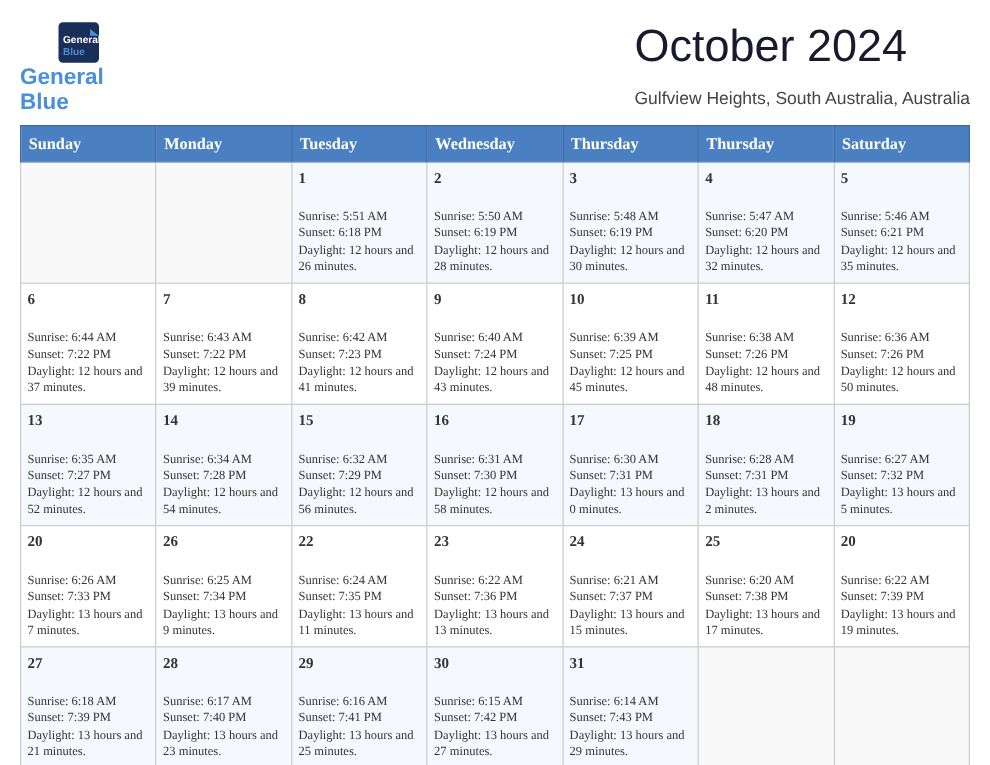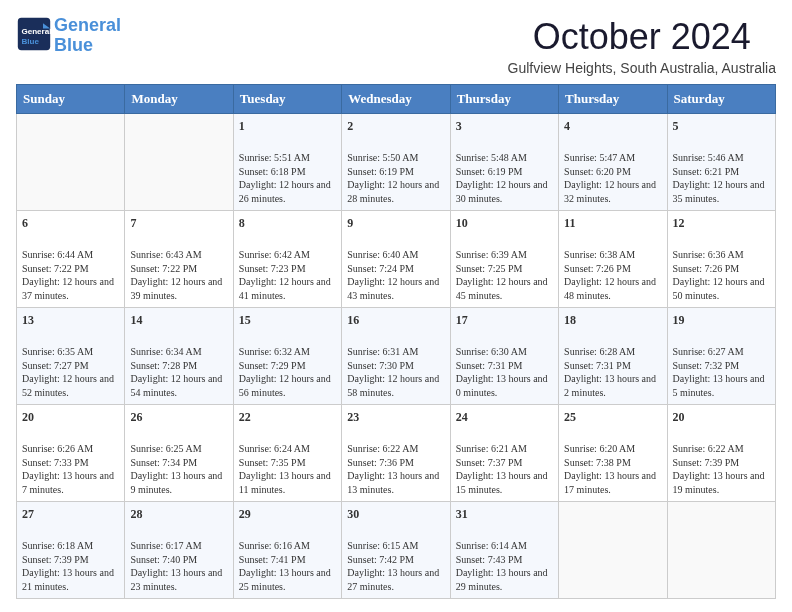--- a/index.html
+++ b/index.html
@@ -11,48 +11,49 @@
       padding: 16px;
     }
     .header-area {
       display: flex;
       align-items: flex-start;
       justify-content: space-between;
       margin-bottom: 8px;
     }
     .logo {
       display: flex;
-      align-items: flex-start;
+      align-items: flex-end;
+      flex-direction: column;
     }
     .logo-text {
       font-size: 18px;
       font-weight: bold;
       color: #1a1a2e;
       line-height: 1.1;
     }
     .logo-text span {
       color: #4a90d9;
     }
     .logo-icon {
       width: 36px;
       height: 36px;
       margin-right: 2px;
     }
     .title-block {
-      text-align: center;
+      text-align: left;
     }
     .calendar-title {
       font-size: 36px;
       font-weight: normal;
       color: #1a1a2e;
     }
     .calendar-subtitle {
       font-size: 14px;
       color: #444;
-      margin-top: 2px;
+      margin-top: 12px;
     }
     table {
       width: 100%;
       border-collapse: collapse;
       table-layout: fixed;
       font-family: Liberation Serif, serif;
     }
     thead tr th {
       background-color: #4a7fc1;
       color: #fff;

